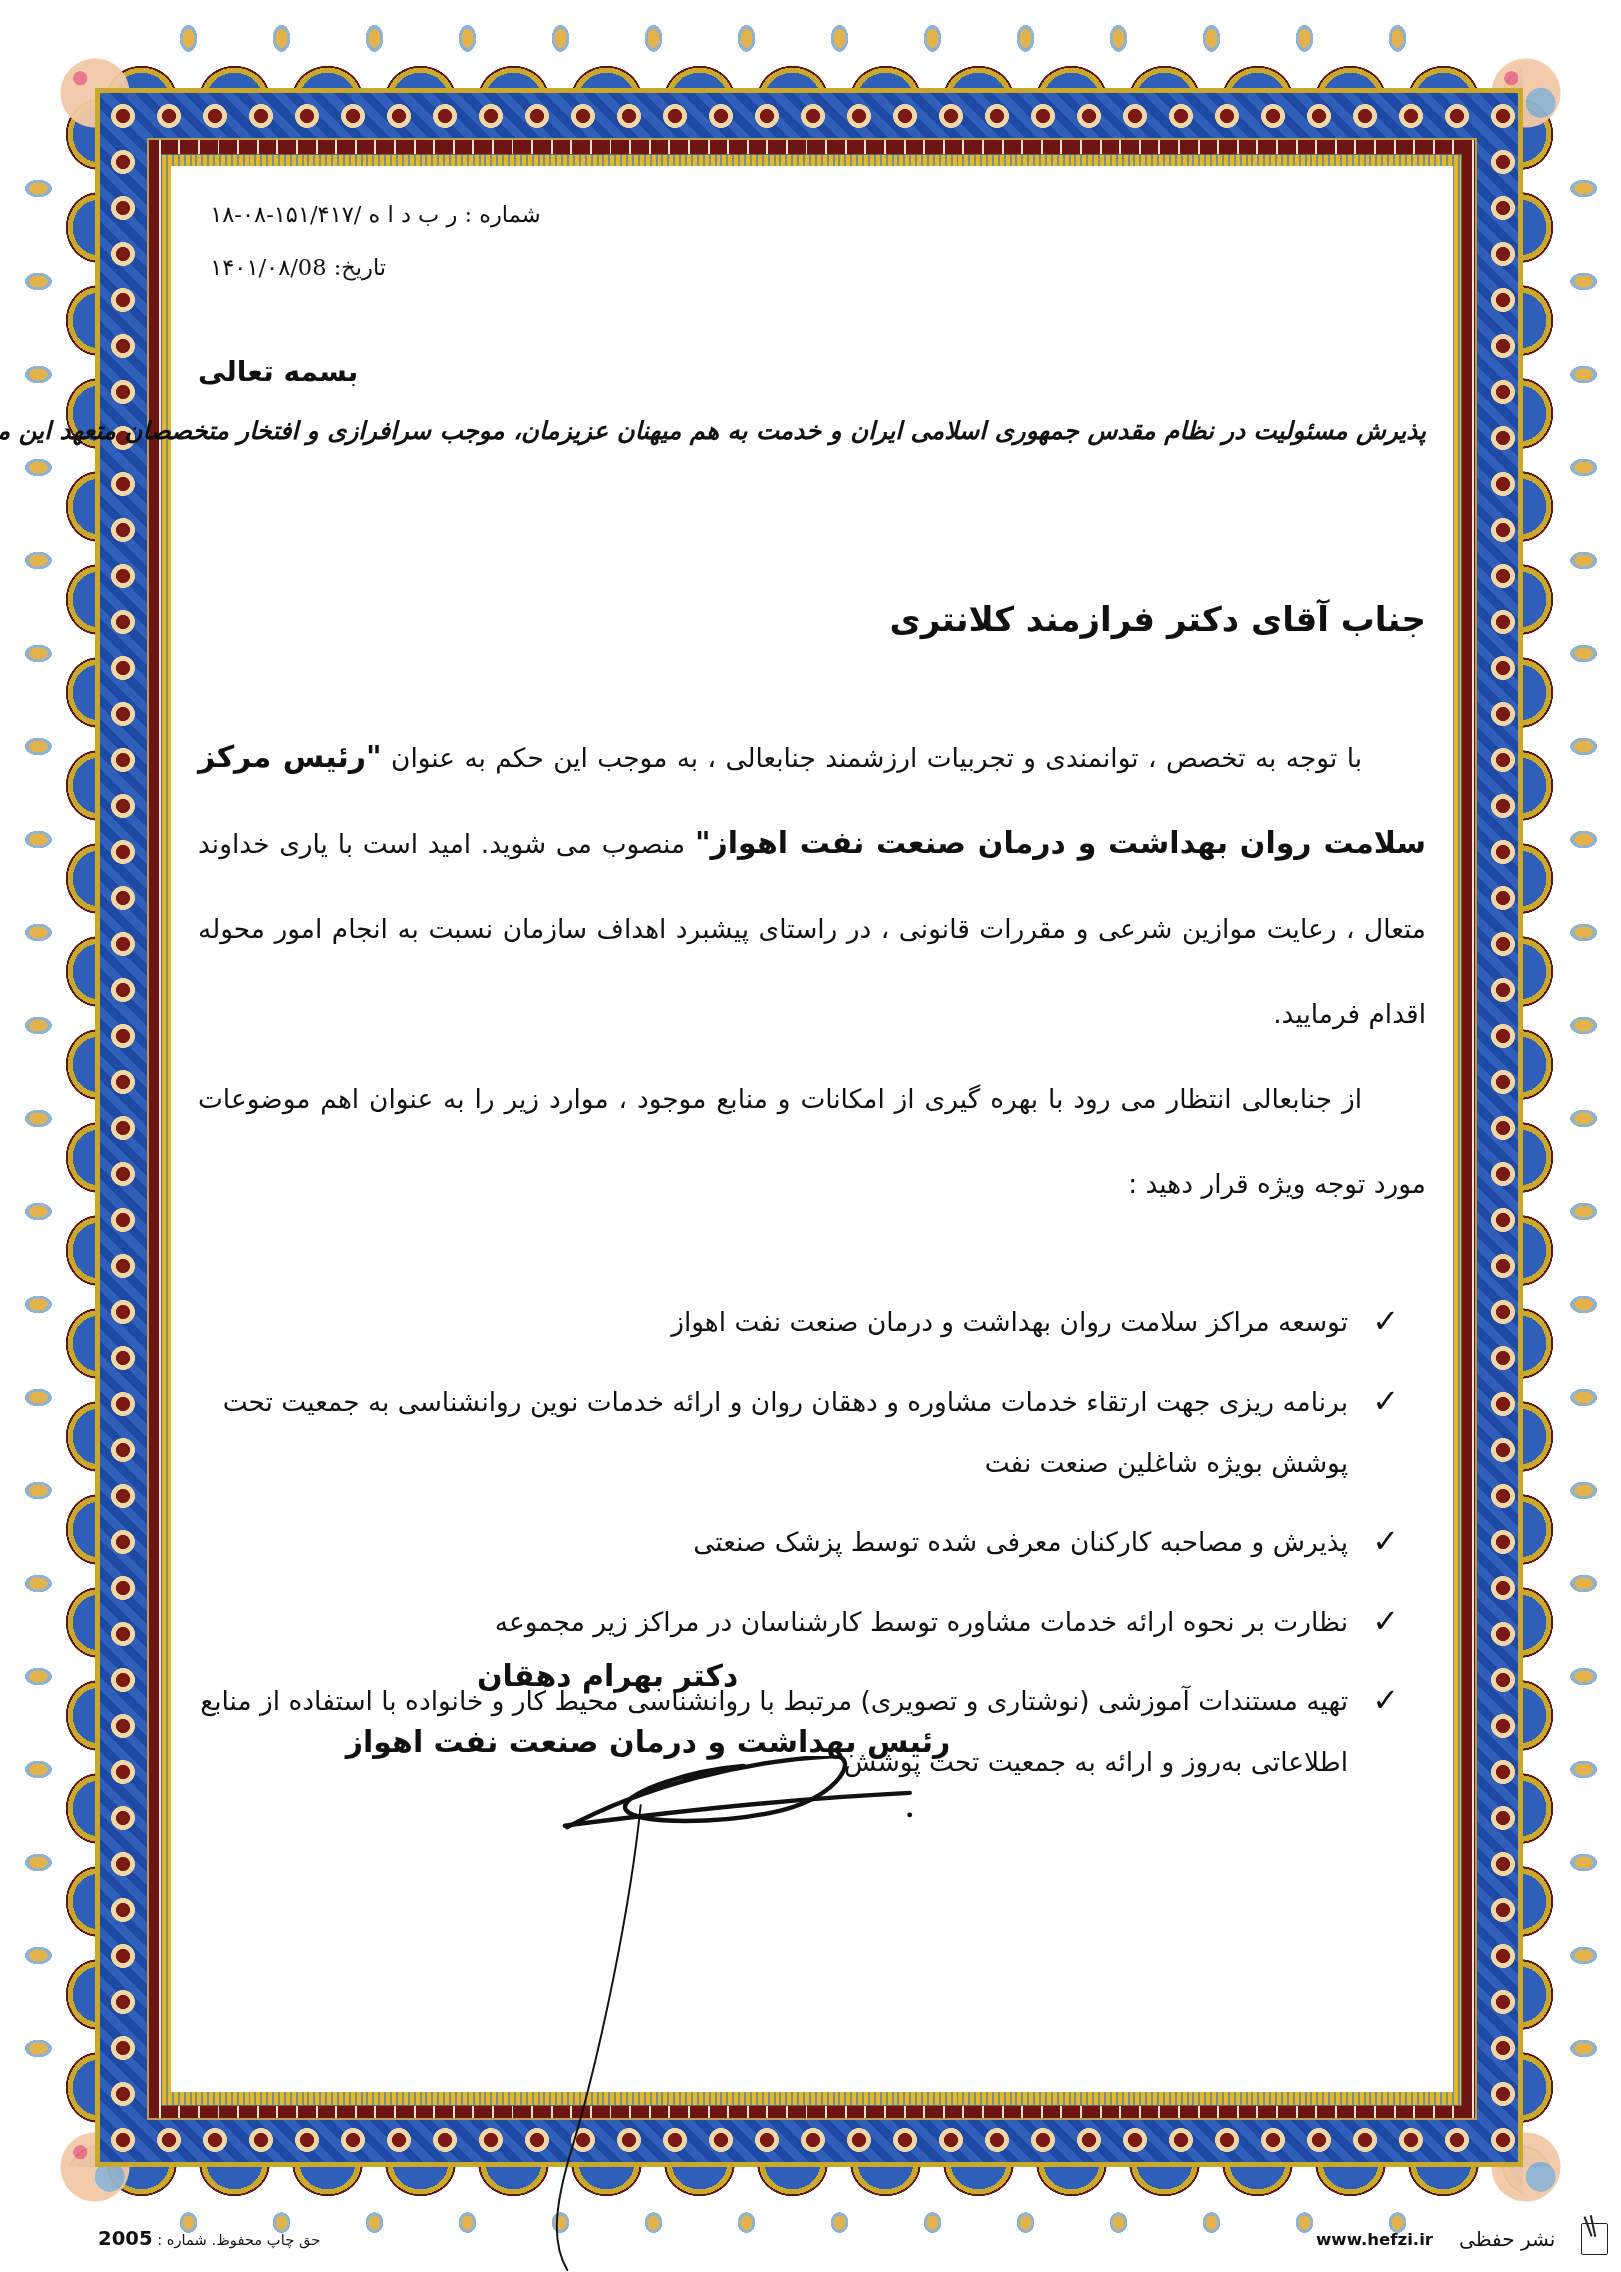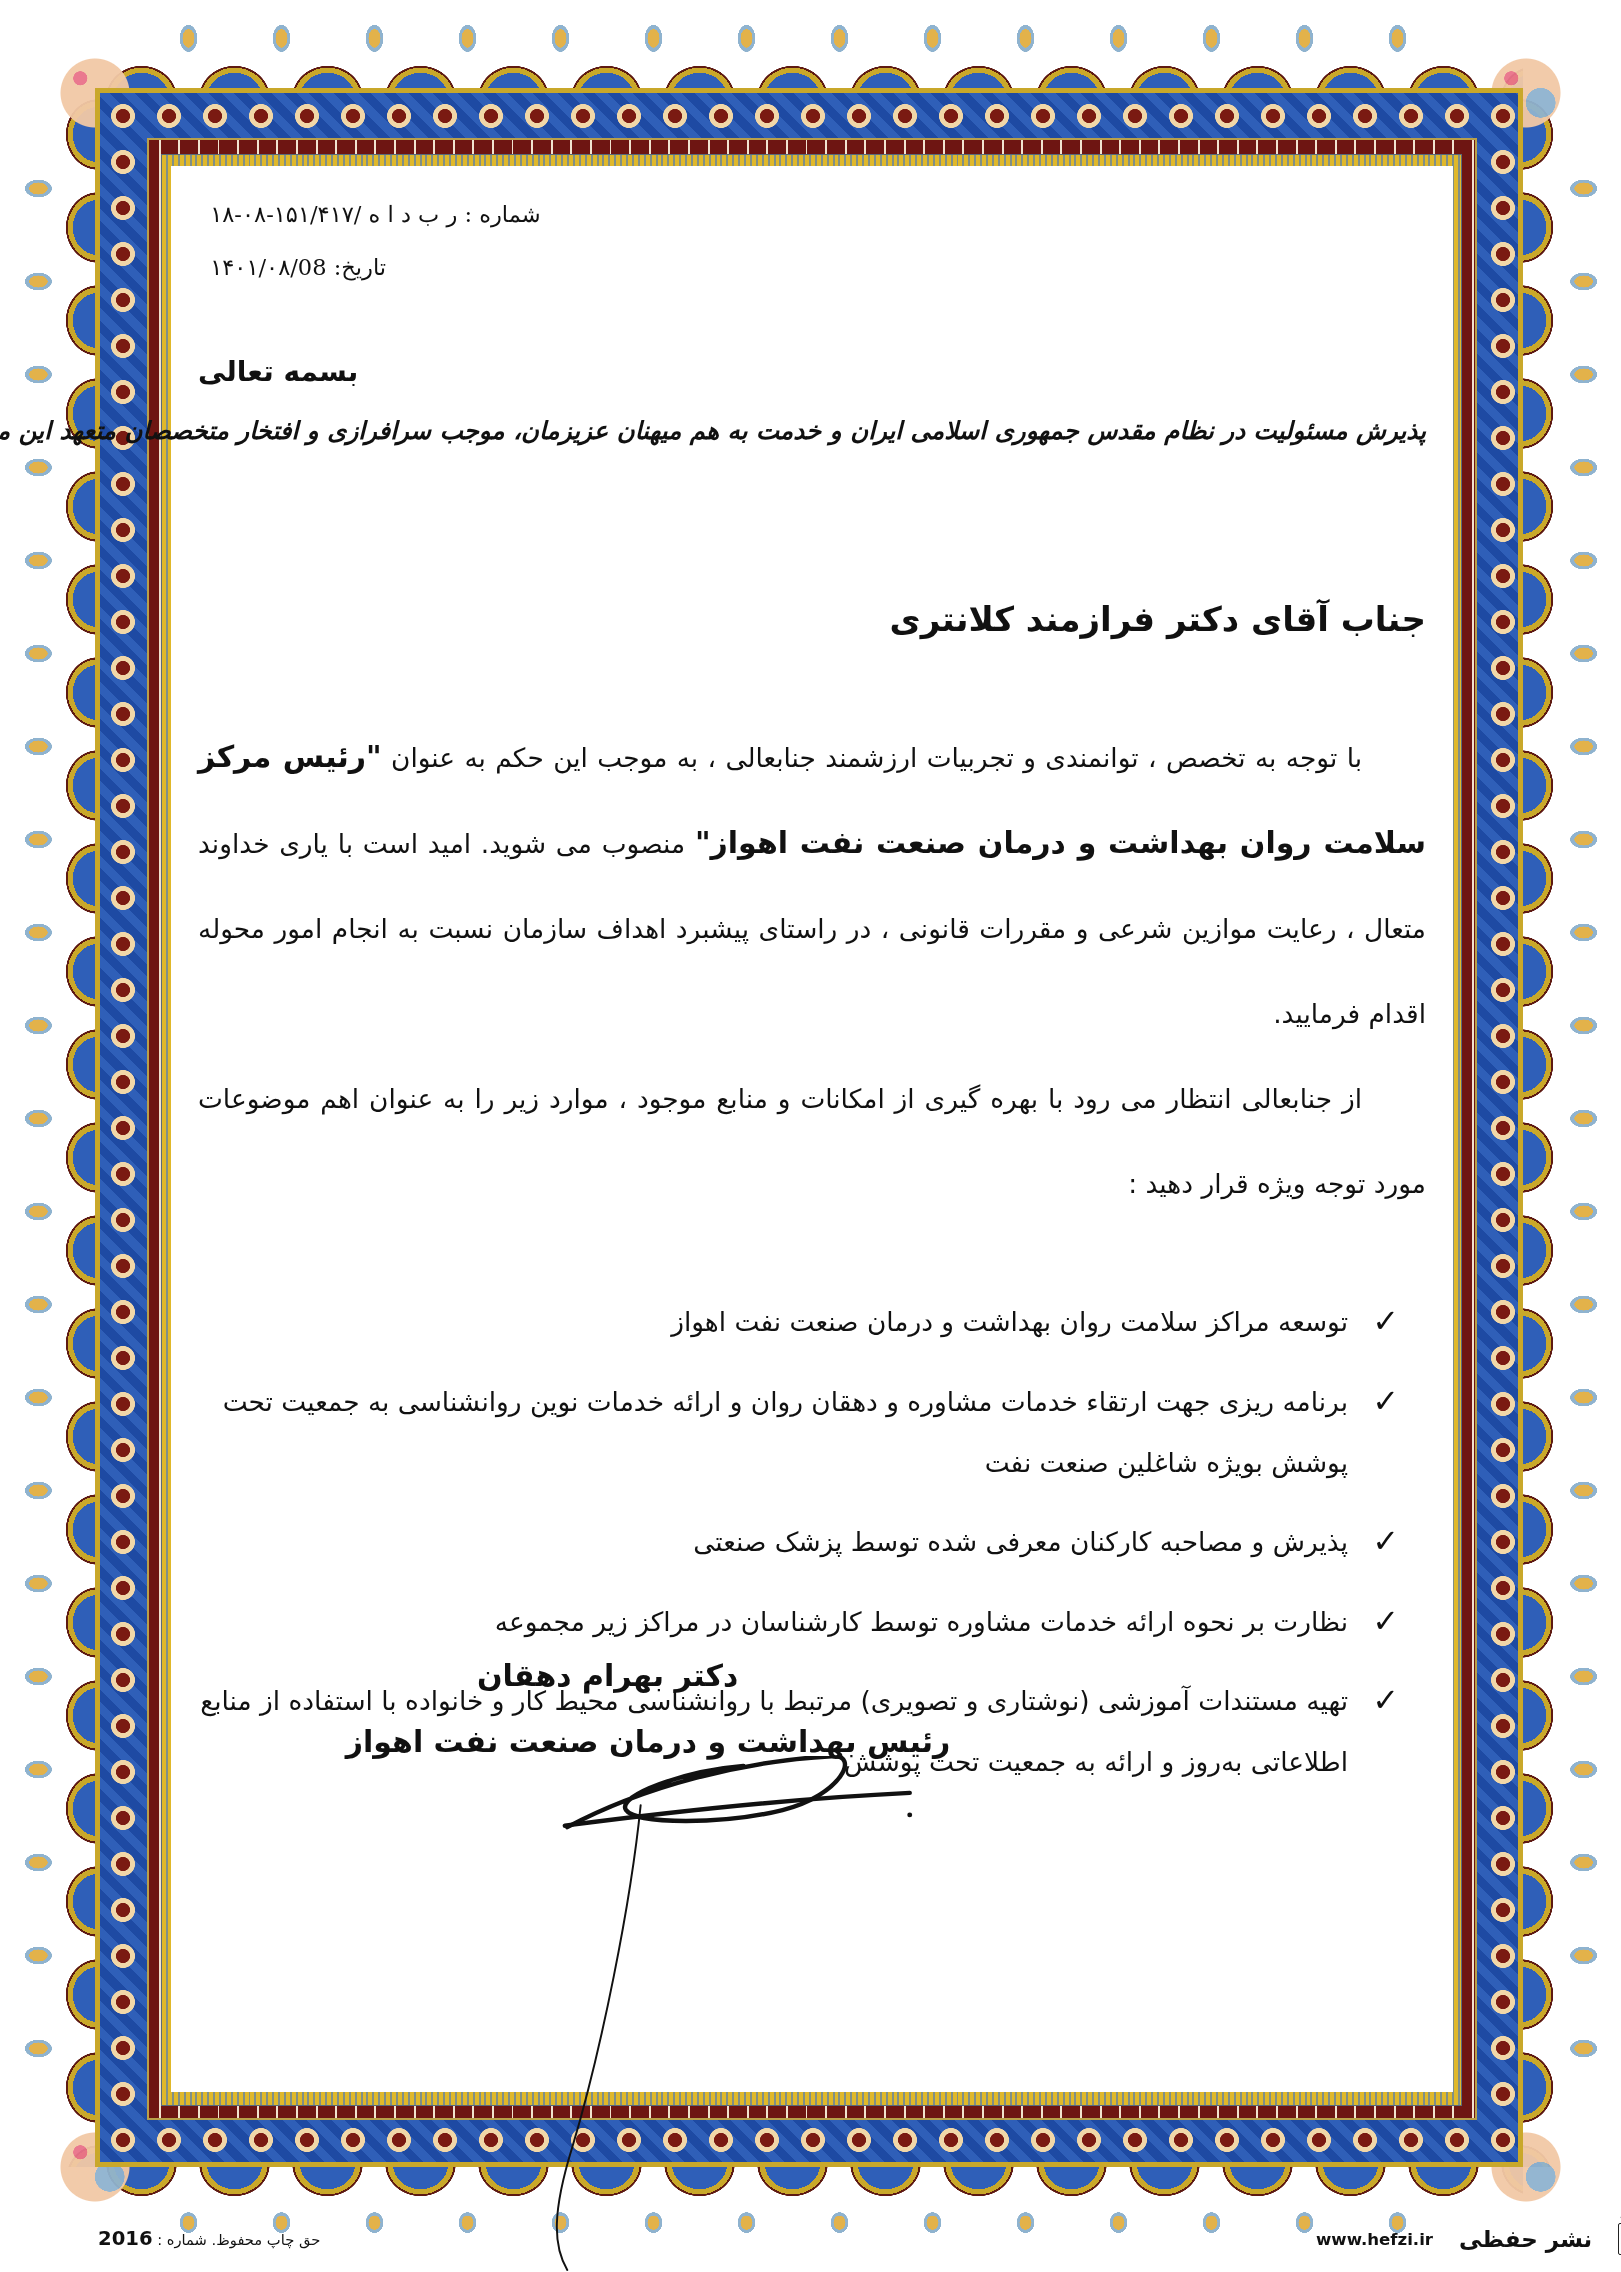--- a/index.html
+++ b/index.html
@@ -91,21 +91,21 @@
     font-family: "DejaVu Sans", sans-serif; font-weight: bold; font-size: 30px; white-space: nowrap; }
   .sig-title { position: absolute; left: 318px; top: 1724px; width: 660px; text-align: center;
     font-family: "DejaVu Sans", sans-serif; font-weight: bold; font-size: 30px; white-space: nowrap; }
   .sig-scribble { position: absolute; left: 489px; top: 1756px; width: 636px; height: 519px; pointer-events: none; }
 
   
   .footer-left  { position: absolute; left: 98px; top: 2227px; direction: rtl; font-family: "DejaVu Sans", sans-serif; font-size: 14.7px; white-space: nowrap; }
   .footer-left .num { font-size: 19.6px; font-weight: bold; }
   .footer-right { position: absolute; left: 1316px; top: 2223px; direction: ltr; font-family: "DejaVu Sans", sans-serif; white-space: nowrap; display: flex; align-items: center; gap: 26px; }
   .footer-right .url  { font-weight: bold; font-size: 16.6px; }
-  .footer-right .pub  { font-weight: bold; font-size: 23px; direction: rtl; }
+  .footer-right .pub  { font-weight: normal; font-size: 20px; direction: rtl; }
   .publisher-logo { width: 26.4px; height: 32px; border: 1.5px solid #222; border-radius: 2px; position: relative; box-sizing: border-box; }
   .publisher-logo::before { content: ""; position: absolute; left: 4.9px; top: -7.8px; width: 2px; height: 20.5px; background: #222; transform: rotate(-20deg); }
   .publisher-logo::after  { content: ""; position: absolute; left: 9.8px; top: -8.8px; width: 2px; height: 21.5px; background: #222; transform: rotate(-12deg); }
 </style>
 </head>
 <body>
 
 <div class="pendants top"></div>
 <div class="pendants bottom"></div>
 <div class="pendants left"></div>
@@ -180,20 +180,20 @@
   <path d="M160 145 C 320 60, 520 10, 700 0 C 760 -5, 720 80, 600 110 C 480 140, 300 140, 280 110 C 260 80, 400 30, 520 20" fill="none" stroke="#111" stroke-width="9" stroke-linecap="round"></path>
   <path d="M155 142 C 400 110, 650 85, 860 75" fill="none" stroke="#111" stroke-width="9" stroke-linecap="round"></path>
   <path d="M310 100 C 290 300, 230 600, 170 800 C 130 930, 130 1000, 160 1050" fill="none" stroke="#111" stroke-width="4" stroke-linecap="round"></path>
   <circle cx="860" cy="120" r="5" fill="#111"></circle>
 </svg>
 <div class="sig-name">دکتر بهرام دهقان</div>
 <div class="sig-title">رئیس بهداشت و درمان صنعت نفت اهواز</div>
 
 <div class="footer-left">
   <span>حق چاپ محفوظ. شماره :</span>
-  <span class="num">2016</span>
+  <span class="num">2005</span>
 </div>
 <div class="footer-right">
   <span class="url">www.hefzi.ir</span>
   <span class="pub">نشر حفظی</span>
   <span class="publisher-logo"></span>
 </div>
 
 
 </body></html>

